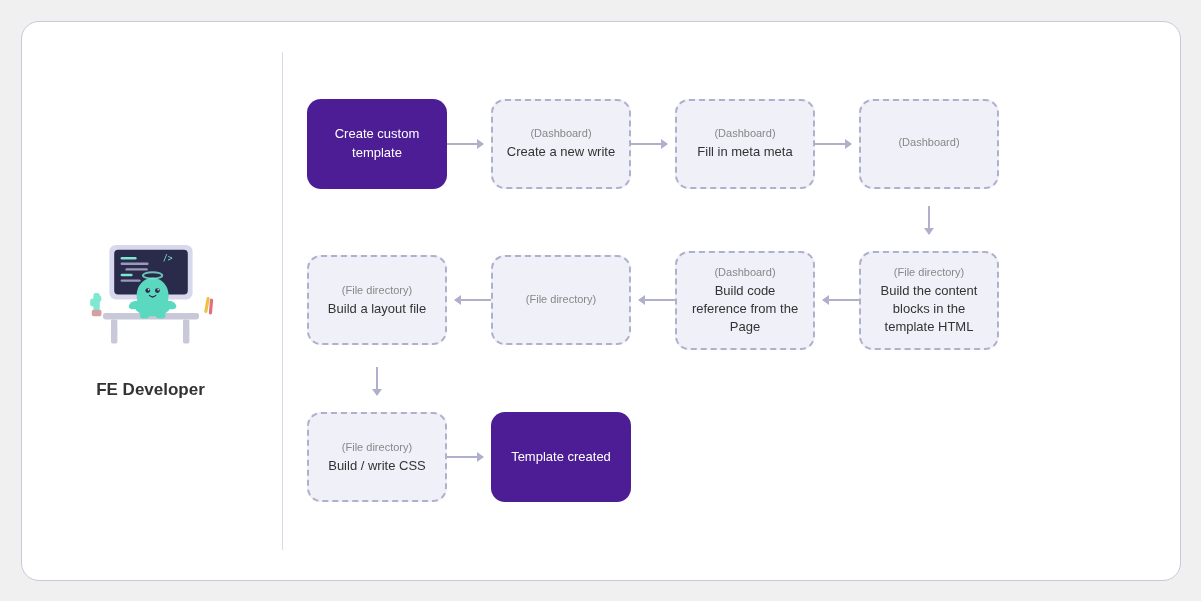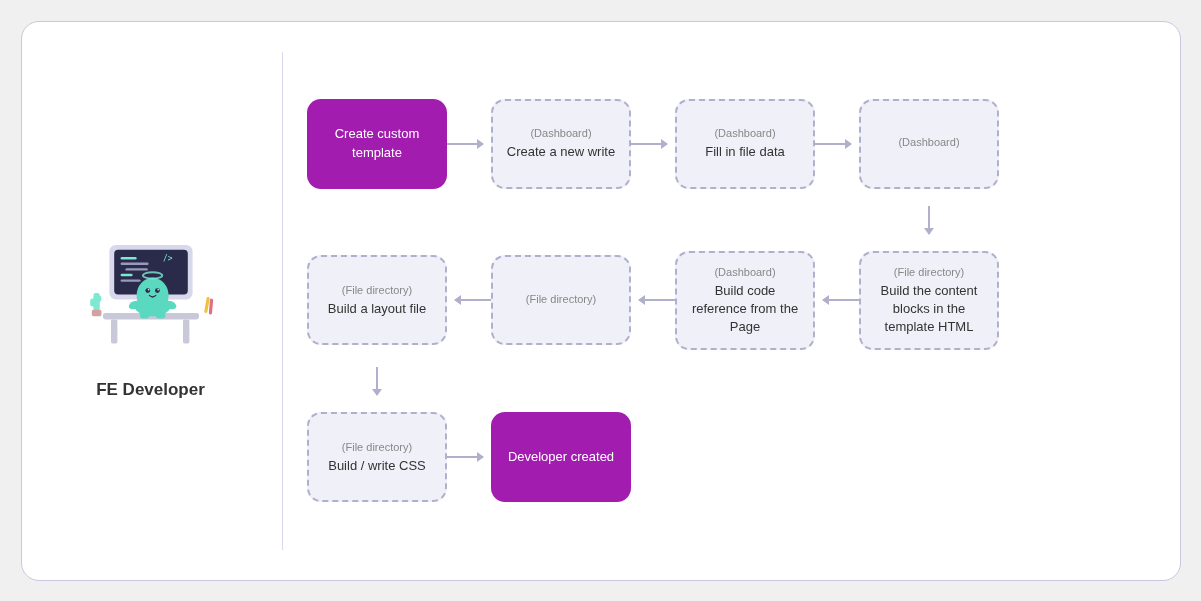--- a/index.html
+++ b/index.html
@@ -76,21 +76,21 @@
       display: flex;
       align-items: center;
       justify-content: center;
       text-align: center;
       font-size: 13px;
       line-height: 1.4;
       padding: 12px 10px;
       flex-shrink: 0;
     }
     .node-dark {
-      background: #a21caf;
+      background: #4c1d95;
       color: #fff;
       border: none;
     }
     .node-dashed {
       background: #f0f0f8;
       border: 2px dashed #b0b0cc;
       color: #444;
     }
     .node-label-small {
       font-size: 11px;
@@ -235,21 +235,21 @@
         </span>
       </div>
 
       <div class="arrow-wrapper-h">
         <div class="arrow-line arrow-h" style="width:36px;"></div>
       </div>
 
       <div class="node node-dashed">
         <span>
           <span class="node-label-small">(Dashboard)</span>
-          <span class="node-label-main">Fill in file data</span>
+          <span class="node-label-main">Fill in meta meta</span>
         </span>
       </div>
 
       <div class="arrow-wrapper-h">
         <div class="arrow-line arrow-h" style="width:36px;"></div>
       </div>
 
       <div class="node node-dashed">
         <span>
           <span class="node-label-small">(Dashboard)</span>
@@ -332,18 +332,18 @@
           <span class="node-label-small">(File directory)</span>
           <span class="node-label-main">Build / write CSS</span>
         </span>
       </div>
 
       <div class="arrow-wrapper-h">
         <div class="arrow-line arrow-h" style="width:36px;"></div>
       </div>
 
       <div class="node node-dark">
-        <span>Developer created</span>
+        <span>Template created</span>
       </div>
     </div>
 
   </div>
 </div>
 
 </body></html>

